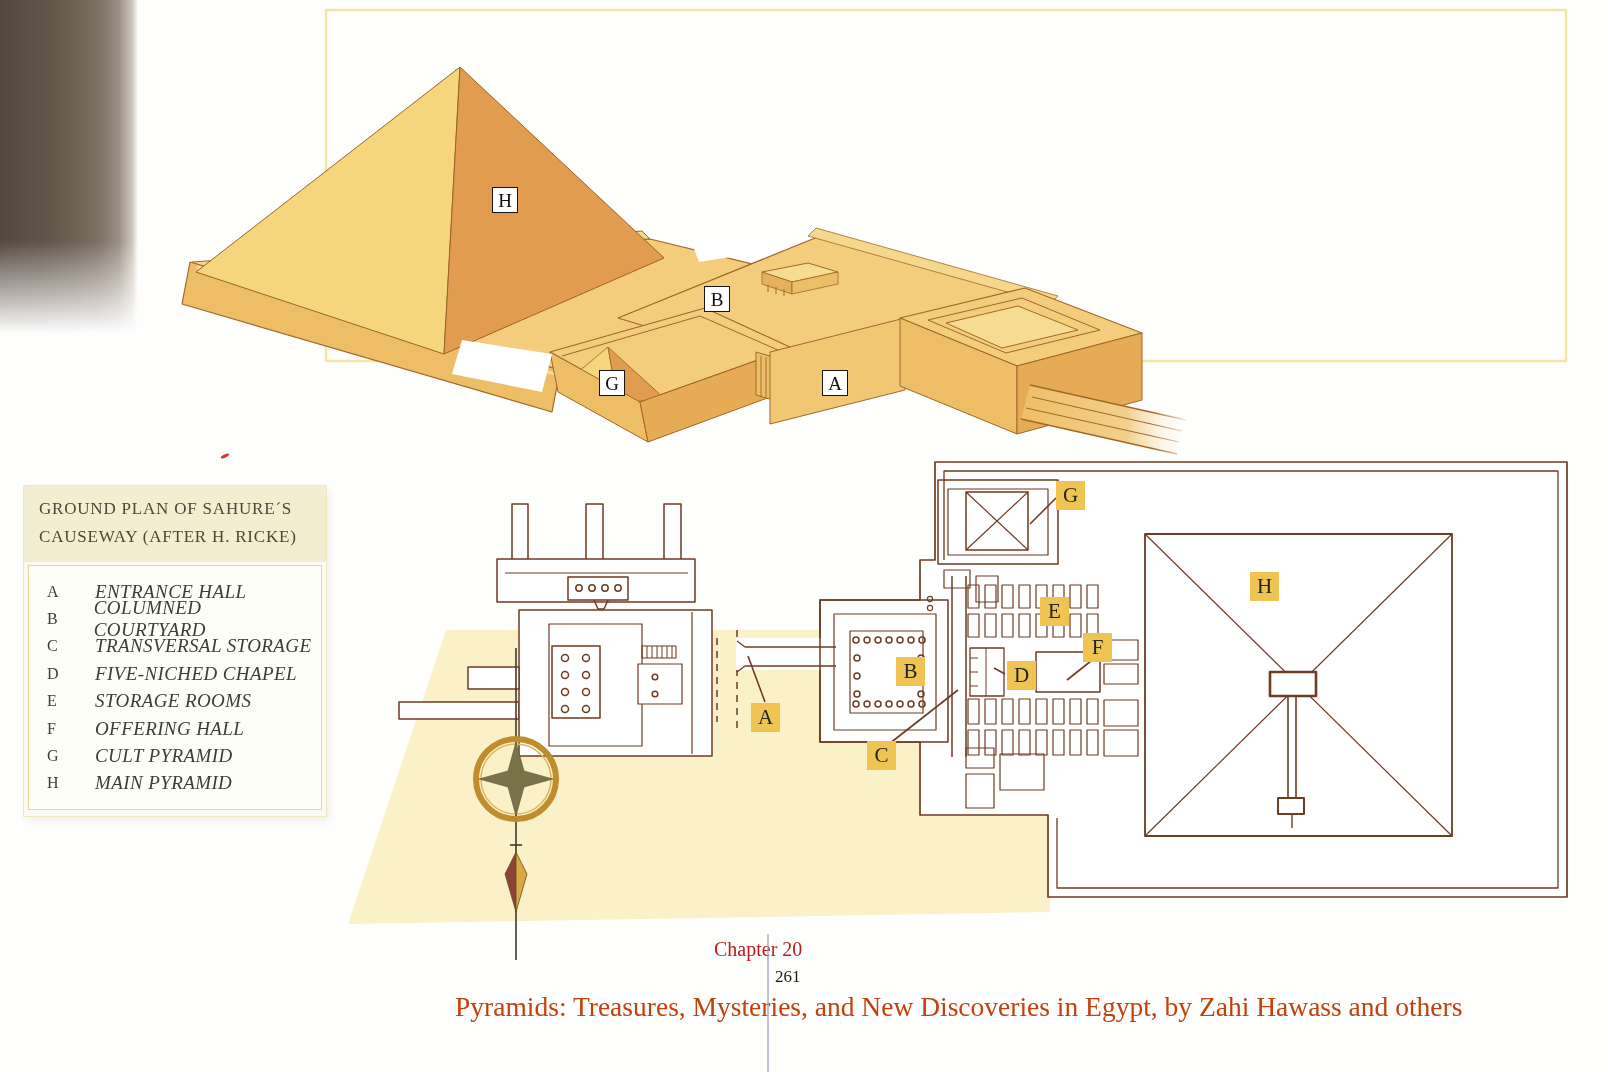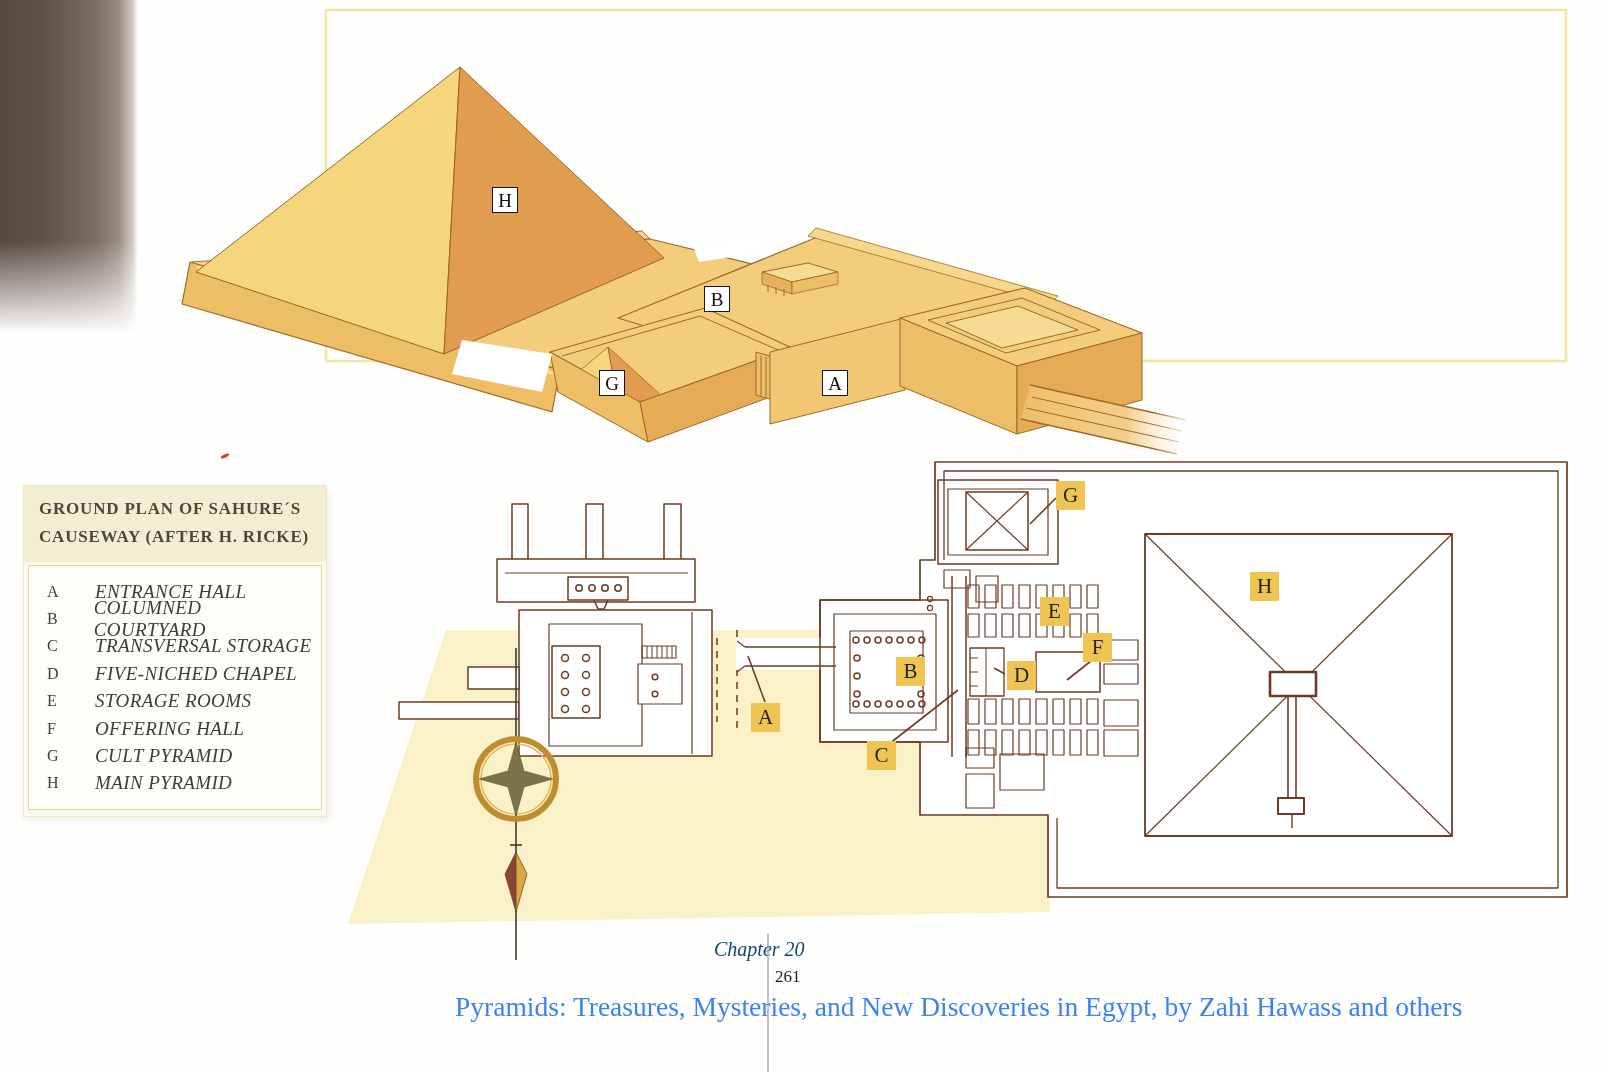--- a/index.html
+++ b/index.html
@@ -9,37 +9,37 @@
 
   
   .book-edge{position:absolute;left:0;top:0;width:138px;height:334px;
     background:linear-gradient(90deg,#55493f 0%,#5f5348 30%,#6e6156 55%,#7e7166 72%,#9a8e82 86%,#cfc8bf 96%,#ffffff 100%);}
   .book-edge::after{content:"";position:absolute;inset:0;
     background:linear-gradient(180deg,rgba(255,255,255,0) 72%,rgba(255,255,255,.7) 92%,#ffffff 100%);}
 
   
   .legend{position:absolute;background:#FBFAF0;box-shadow:0 0 0 1px #EFE7BE, 3px 4px 8px rgba(90,80,40,.10);}
   .legend-title{background:#F3EED1;padding:9px 10px 11px 15px;color:#4a473b;
-    font-size:17px;line-height:28px;letter-spacing:.8px;font-weight:bold;}
+    font-size:17px;line-height:28px;letter-spacing:.8px;}
   .legend-list{border:1px solid #E3D893;background:#FEFEF9;margin:3px 4px 6px 4px;
     padding:12px 8px 12px 18px;}
   .legend-row{display:flex;align-items:center;height:27.4px;color:#3E3D33;}
   .legend-key{width:48px;font-size:16px;}
   .legend-label{font-style:italic;font-size:19px;letter-spacing:.4px;}
 
   
   .chip{position:absolute;width:29px;height:29px;background:#EFC452;color:#23251c;
     display:flex;align-items:center;justify-content:center;font-size:21px;line-height:1;}
   
   .tag{position:absolute;width:26px;height:26px;background:#ffffff;border:1.7px solid #161616;
     color:#101010;display:flex;align-items:center;justify-content:center;font-size:19px;line-height:1;box-sizing:border-box;}
 
-  .caption-chapter{position:absolute;left:714px;top:938px;font-style:italic;font-size:20px;color:#0c4a6e;}
+  .caption-chapter{position:absolute;left:714px;top:938px;font-size:20px;color:#b91c1c;}
   .caption-pagenum{position:absolute;left:752px;top:967px;font-size:17px;color:#1d1d1d;margin-left:23px;}
-  .caption-main{position:absolute;left:455px;top:991px;font-size:27.5px;color:#3b82f6;white-space:nowrap;text-align:center;}
+  .caption-main{position:absolute;left:455px;top:991px;font-size:27.5px;color:#c2410c;white-space:nowrap;text-align:center;}
   .fold-line{position:absolute;left:767px;top:934px;width:1.5px;height:138px;background:#9BA2B6;opacity:.65;}
 </style>
 </head>
 <body>
 
 <div id="page">
 
   <svg id="art" width="1608" height="1072" viewBox="0 0 1608 1072">
     <defs>
       <linearGradient id="cwFade" x1="1030" y1="0" x2="1192" y2="0" gradientUnits="userSpaceOnUse">

